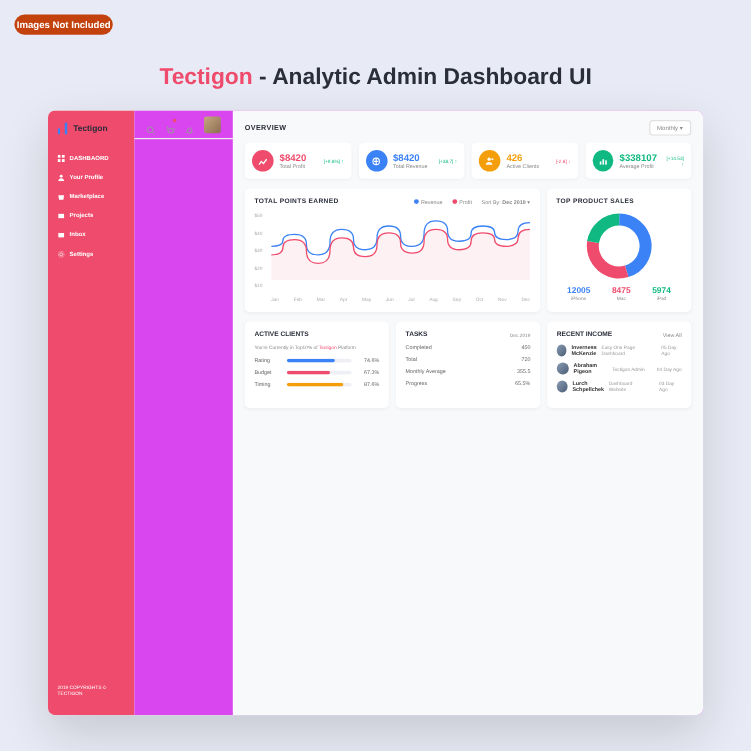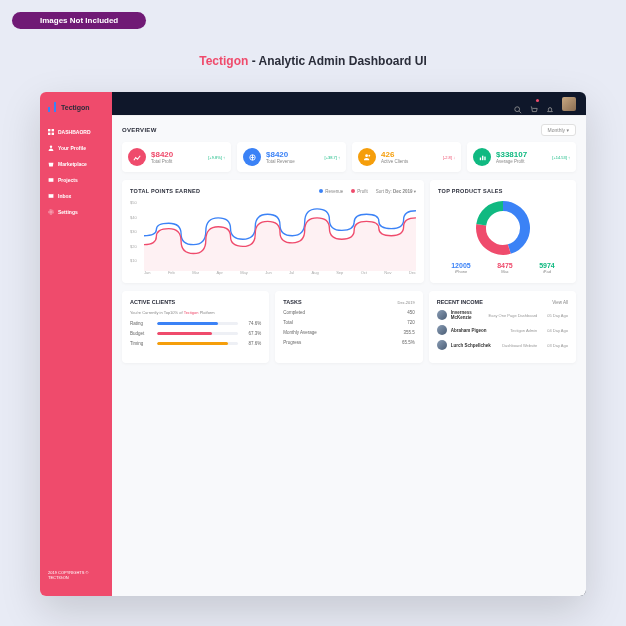--- a/index.html
+++ b/index.html
@@ -1,29 +1,29 @@
 <!DOCTYPE html>
 <html><head>
 <meta charset="utf-8">
 <style>
 *{margin:0;padding:0;box-sizing:border-box;font-family:-apple-system,BlinkMacSystemFont,'Segoe UI',Arial,sans-serif}
 body{background:#e8ebf5;width:626px;height:626px;overflow:hidden;position:relative}
-.badge{position:absolute;top:12px;left:12px;background:#701a75;color:#fff;font-size:8px;font-weight:600;padding:4px 28px;border-radius:10px}
-.title{text-align:center;font-size:12px;font-weight:600;margin-top:54px;color:#ef4b6c}
+.badge{position:absolute;top:12px;left:12px;background:#c2410c;color:#fff;font-size:8px;font-weight:600;padding:4px 2px;border-radius:10px}
+.title{text-align:center;font-size:19px;font-weight:600;margin-top:54px;color:#ef4b6c}
 .title .dark{color:#2a2d3a}
 .app{position:absolute;top:92px;left:40px;right:40px;bottom:30px;background:#f5f6fa;border-radius:6px;box-shadow:0 15px 40px rgba(0,0,0,0.15);display:flex;overflow:hidden}
 .sidebar{width:72px;background:#ef4b6c;display:flex;flex-direction:column;padding:10px 0}
 .logo{display:flex;align-items:center;gap:3px;padding:0 8px;margin-bottom:12px}
 .logo-icon{width:10px;height:10px}
 .logo-text{font-size:7px;font-weight:700;color:#2a2d3a}
 .nav{flex:1}
 .nav-item{display:flex;align-items:center;gap:4px;padding:5px 8px;font-size:5px;color:#fff;font-weight:600;cursor:pointer}
 .nav-item svg{width:6px;height:6px;fill:#fff}
 .copyright{font-size:4px;color:#fff;padding:6px 8px}
-.main{flex:1;background:#0f172a;display:flex;flex-direction:column}
+.main{flex:1;background:#d946ef;display:flex;flex-direction:row}
 .topbar{height:24px;display:flex;align-items:center;justify-content:flex-end;gap:8px;padding:0 10px;border-bottom:1px solid #f0f0f0}
 .topbar-icon{width:8px;height:8px;position:relative}
 .dot{position:absolute;top:-1px;right:-1px;width:3px;height:3px;background:#ef4b6c;border-radius:50%}
 .avatar{width:14px;height:14px;border-radius:2px;background:linear-gradient(135deg,#c8a882,#8a6d52)}
 .content{flex:1;padding:8px 10px;background:#f8f9fb;overflow:hidden}
 .section-head{display:flex;justify-content:space-between;align-items:center;margin-bottom:6px}
 .section-title{font-size:6px;font-weight:700;color:#2a2d3a;letter-spacing:0.3px}
 .pill{font-size:5px;color:#888;border:1px solid #e0e0e0;padding:2px 6px;border-radius:3px;background:#fff}
 .stats{display:flex;gap:6px;margin-bottom:8px}
 .stat{flex:1;background:#fff;border-radius:4px;padding:6px;display:flex;align-items:center;gap:5px;box-shadow:0 1px 3px rgba(0,0,0,0.04)}

